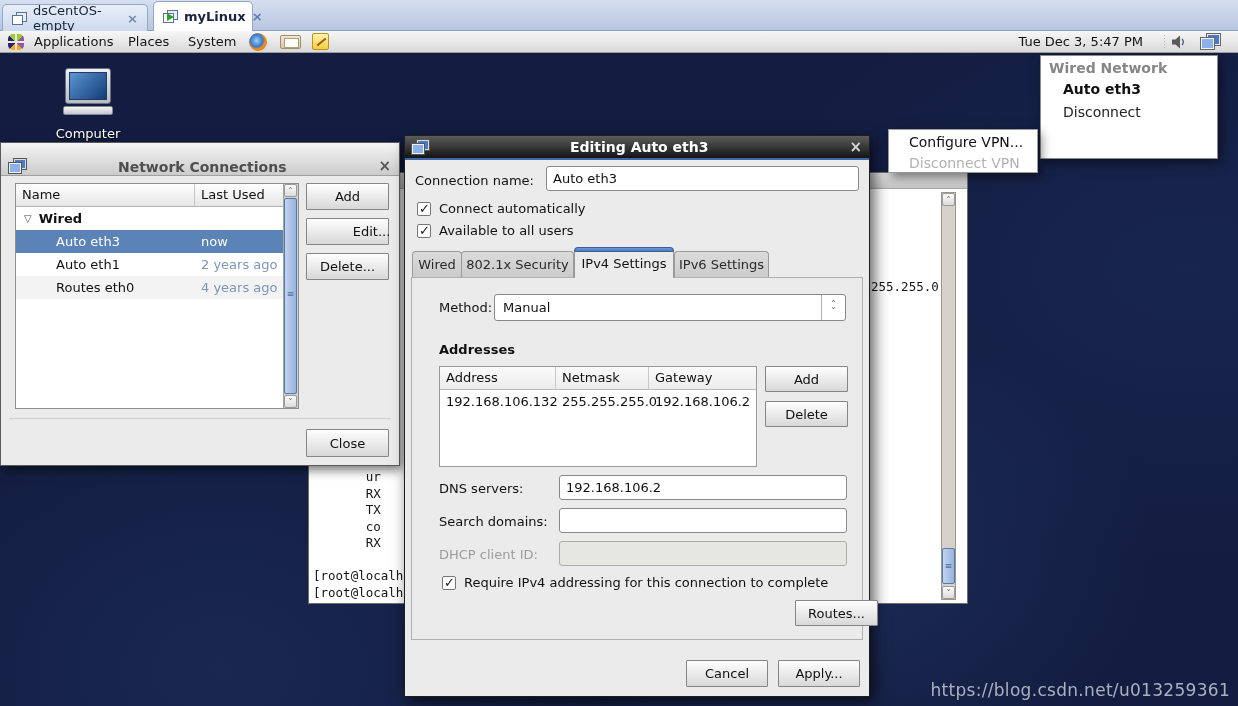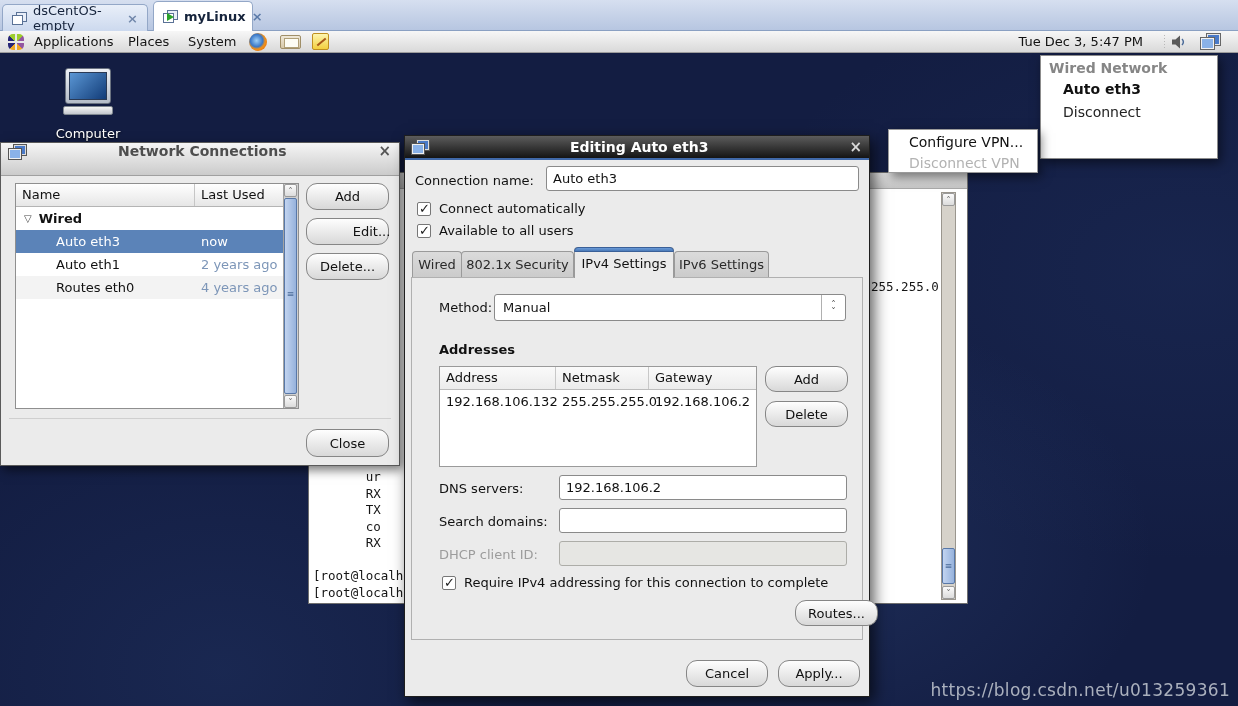--- a/index.html
+++ b/index.html
@@ -79,32 +79,32 @@
   .term-scroll { position:absolute; right:11px; top:19px; bottom:3px; width:15px;
     background:#d6d2ca; border:1px solid #9a968e; }
   .sbtn { position:absolute; left:0; width:13px; height:13px; background:linear-gradient(#fbfbfb,#dcdcdc);
     border:1px solid #9a9a9a; border-radius:2px; font-size:9px; color:#666; text-align:center; line-height:12px; }
   .term-scroll .up { top:0; } .term-scroll .down { bottom:0; }
   .sthumb { position:absolute; left:0; width:13px; background:linear-gradient(90deg,#c2d4f0,#96b2dc);
     border:1px solid #5878a8; border-radius:2px; color:#4a6a98; font-size:9px; text-align:center; }
   .term-scroll .sthumb { bottom:15px; height:36px; line-height:34px; }
   
   .btn { display:flex; align-items:center; justify-content:center; background:linear-gradient(#fefefe,#d8d8d8);
-    border:1px solid #868686; border-radius:11px; font-size:13px; color:#111; }
+    border:1px solid #868686; border-radius:1px; font-size:13px; color:#111; }
   .tfield { background:#fff; border:1px solid #8a8a8a; border-radius:3px; font-size:13px; color:#111;
     padding:0 6px; font-family:"DejaVu Sans","Liberation Sans",sans-serif; }
   .tfield:disabled { background:#e6e6e3; border-color:#adada8; }
   .cb { position:relative; width:14px; height:14px; background:#fff; border:1px solid #777; border-radius:2px; }
   .cb.checked::after { content:"✓"; position:absolute; left:1px; top:-2px; font-size:13px; color:#1a1a1a; font-weight:bold; }
   .wtitle-x { font-size:15px; font-weight:bold; line-height:1; }
   
   .ncwin { position:absolute; left:0; top:142px; width:400px; height:324px; z-index:3;
     background:#ebebeb; border:1px solid #5a5a5a; box-shadow:3px 4px 10px rgba(0,0,0,.55); }
   .ncwin .tbar { position:relative; height:26px; background:linear-gradient(#f5f5f5,#cbcbcb);
-    border-bottom:1px solid #a0a0a0; display:flex; align-items:flex-end; padding:16px 8px; }
+    border-bottom:1px solid #a0a0a0; display:flex; align-items:flex-start; padding:16px 8px; }
   .ncwin .tbar .ttl { flex:1; text-align:center; font-weight:bold; font-size:14px; color:#4e4e4e; }
   .ncwin .tbar .wtitle-x { color:#555; }
   .nm-icon { position:relative; width:17px; height:14px; flex:0 0 auto; }
   .nm-icon::before { content:""; position:absolute; right:0; top:0; width:10px; height:8px;
     background:#4a7ac8; border:1px solid #dcdcdc; outline:1px solid #555; }
   .nm-icon::after { content:""; position:absolute; left:0; bottom:0; width:10px; height:8px;
     background:#8ab2e8; border:1px solid #f0f0f0; outline:1px solid #555; }
   .nclist { position:absolute; left:14px; top:40px; width:284px; height:226px;
     background:#fff; border:1px solid #8f8f8f; overflow:hidden; }
   .nclist .hdr { display:flex; height:23px; width:calc(100% - 15px);

